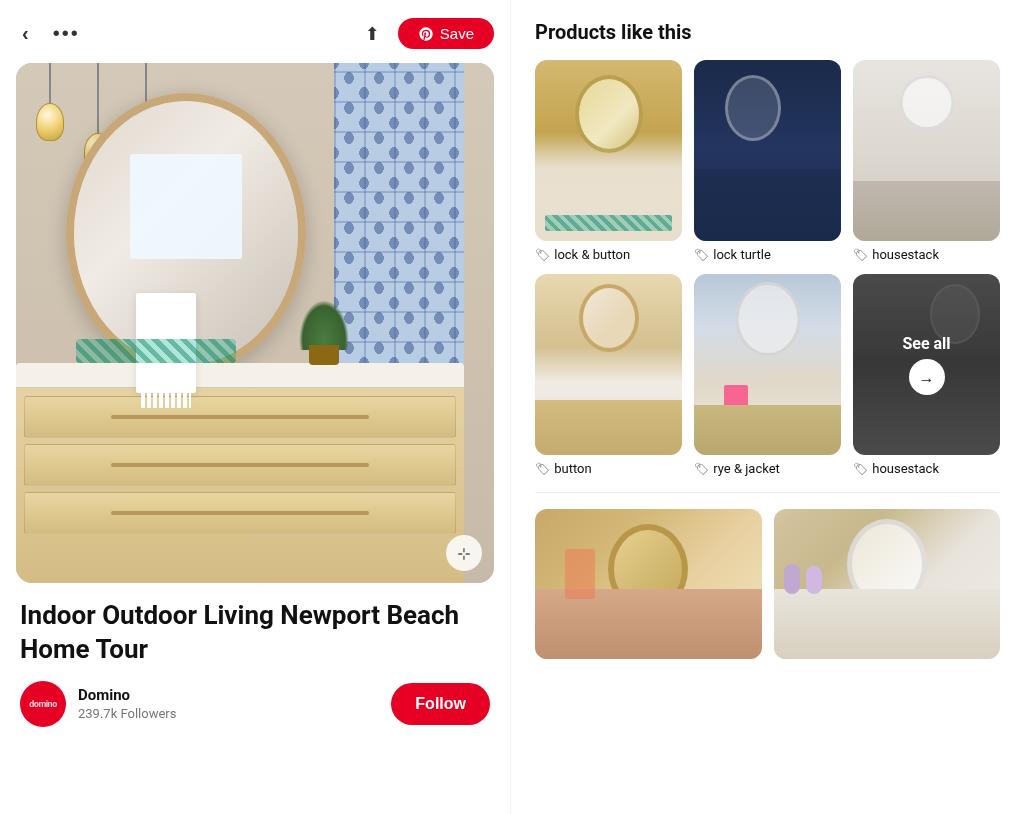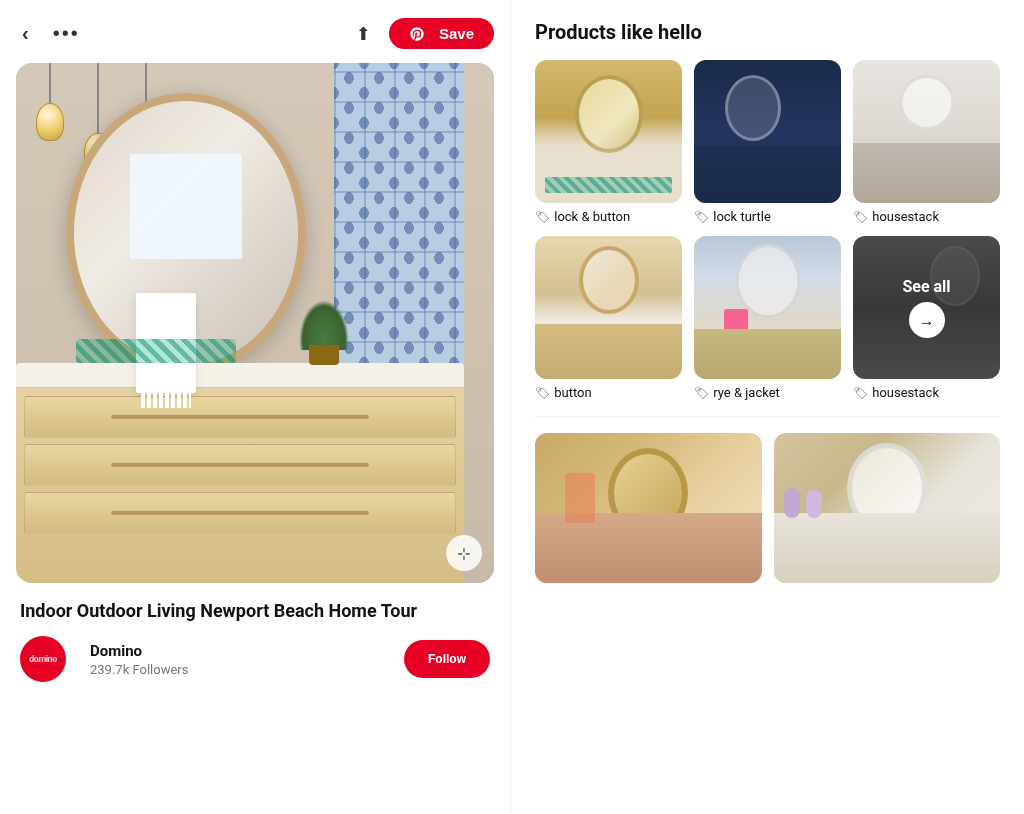--- a/index.html
+++ b/index.html
@@ -53,25 +53,25 @@
       gap: 12px;
     }
 
     .save-btn {
       background: #e60023;
       color: white;
       border: none;
       border-radius: 24px;
       padding: 7px 20px;
       font-size: 15px;
-      font-weight: 700;
+      font-weight: 400;
       cursor: pointer;
       display: flex;
       align-items: center;
-      gap: 14px;
+      gap: 6px;
     }
 
     .pinterest-pin-icon {
       width: 16px;
       height: 16px;
       fill: white;
     }
 
     .main-image-container {
       width: 100%;
@@ -321,31 +321,31 @@
       border-radius: 50% 50% 40% 40%;
       border: 1px solid #b09030;
     }
 
     
     .pin-info {
       padding: 16px 4px 0;
     }
 
     .pin-title {
-      font-size: 18px;
+      font-size: 26px;
       font-weight: 700;
       color: #111;
       line-height: 1.3;
       margin-bottom: 14px;
     }
 
     .author-section {
       display: flex;
       align-items: center;
-      gap: 24px;
+      gap: 12px;
     }
 
     .author-avatar {
       width: 46px;
       height: 46px;
       border-radius: 50%;
       background: #e60023;
       display: flex;
       align-items: center;
       justify-content: center;
@@ -384,21 +384,21 @@
       color: #767676;
       margin-top: 2px;
     }
 
     .follow-btn {
       background: #e60023;
       color: white;
       border: none;
       border-radius: 24px;
       padding: 12px 24px;
-      font-size: 12px;
+      font-size: 16px;
       font-weight: 600;
       cursor: pointer;
     }
 
     
     .right-panel {
       flex: 1;
       padding: 20px 24px;
       overflow-y: auto;
       border-left: 1px solid #efefef;
@@ -417,21 +417,21 @@
       gap: 12px;
       margin-bottom: 16px;
     }
 
     .product-card {
       cursor: pointer;
     }
 
     .product-image {
       width: 100%;
-      height: 143px;
+      height: 181px;
       border-radius: 12px;
       overflow: hidden;
       margin-bottom: 6px;
       position: relative;
     }
 
     .product-label {
       display: flex;
       align-items: center;
       gap: 4px;
@@ -652,21 +652,21 @@
       <div class="author-info">
         <div class="author-name">Domino</div>
         <div class="author-followers">239.7k Followers</div>
       </div>
       <button class="follow-btn">Follow</button>
     </div>
   </div>
 </div>
 
 <div class="right-panel">
-  <div class="section-title">Products like hello</div>
+  <div class="section-title">Products like this</div>
 
   <div class="products-grid">
 
     <div class="product-card">
       <div class="product-image prod-1">
         <div class="prod-detail"></div>
         <div style="position:absolute;bottom:0;left:0;right:0;height:55%;background:linear-gradient(180deg,rgba(230,220,200,0) 0%,rgba(230,220,200,0.9) 100%);"></div>
         <div style="position:absolute;bottom:10px;left:10px;right:10px;height:16px;background:repeating-linear-gradient(45deg,rgba(0,140,110,0.6) 0px,rgba(0,140,110,0.6) 4px,rgba(0,160,130,0.3) 4px,rgba(0,160,130,0.3) 8px);border-radius:2px;"></div>
       </div>
       <div class="product-label">

